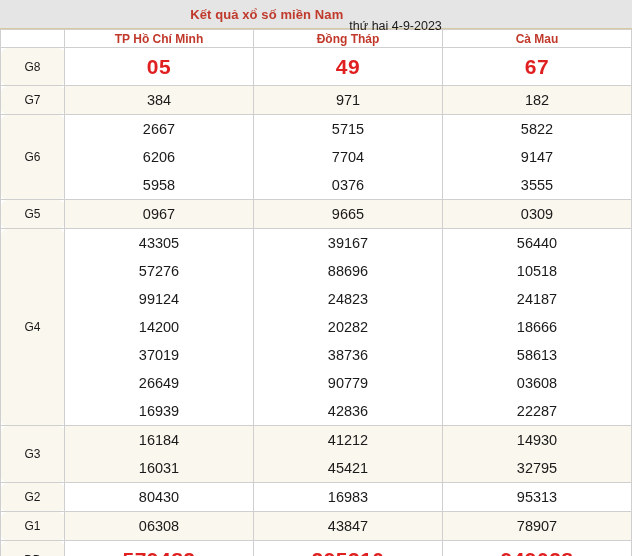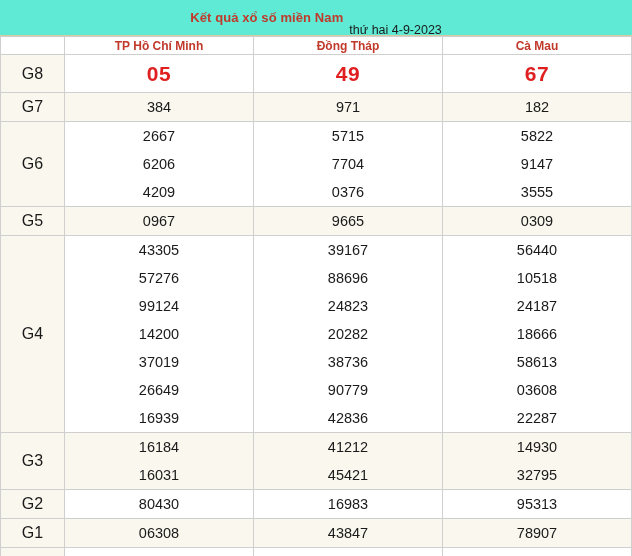--- a/index.html
+++ b/index.html
@@ -13,22 +13,22 @@
     font-family: "Liberation Sans", sans-serif;
     overflow: hidden;
   }
   #page {
     position: relative;
     width: 632px;
     height: 556px;
     box-sizing: border-box;
   }
   .header-bar {
-    height: 36px;
-    background: #5eead4;
+    height: 29px;
+    background: #e5e5e5;
     display: flex;
     align-items: center;
     justify-content: center;
     gap: 6px;
     border-bottom: 1px solid #d9c9a3;
     box-sizing: border-box;
   }
   .header-title {
     color: #c0392b;
     font-weight: bold;
@@ -57,24 +57,25 @@
   table.results thead th {
     height: 18px;
     font-size: 12px;
     font-weight: bold;
     color: #c0392b;
     background: #ffffff;
   }
   thead th.prize-head { background: #ffffff; }
 
   td.prize-label {
-    font-size: 16px;
+    font-size: 12px;
     color: #1a1a1a;
     background: #faf7ee;
     font-weight: normal;
+    border-radius: 7px;
   }
   td.num {
     font-size: 14.5px;
     color: #1a1a1a;
     padding: 0;
   }
   td.num .stack {
     display: flex;
     flex-direction: column;
   }
@@ -160,21 +161,21 @@
               <span>182</span>
             </div>
           </td>
         </tr>
         <tr class="plain h26">
           <td class="prize-label">G6</td>
           <td class="num">
             <div class="stack">
               <span>2667</span>
               <span>6206</span>
-              <span>4209</span>
+              <span>5958</span>
             </div>
           </td>
           <td class="num">
             <div class="stack">
               <span>5715</span>
               <span>7704</span>
               <span>0376</span>
             </div>
           </td>
           <td class="num">

